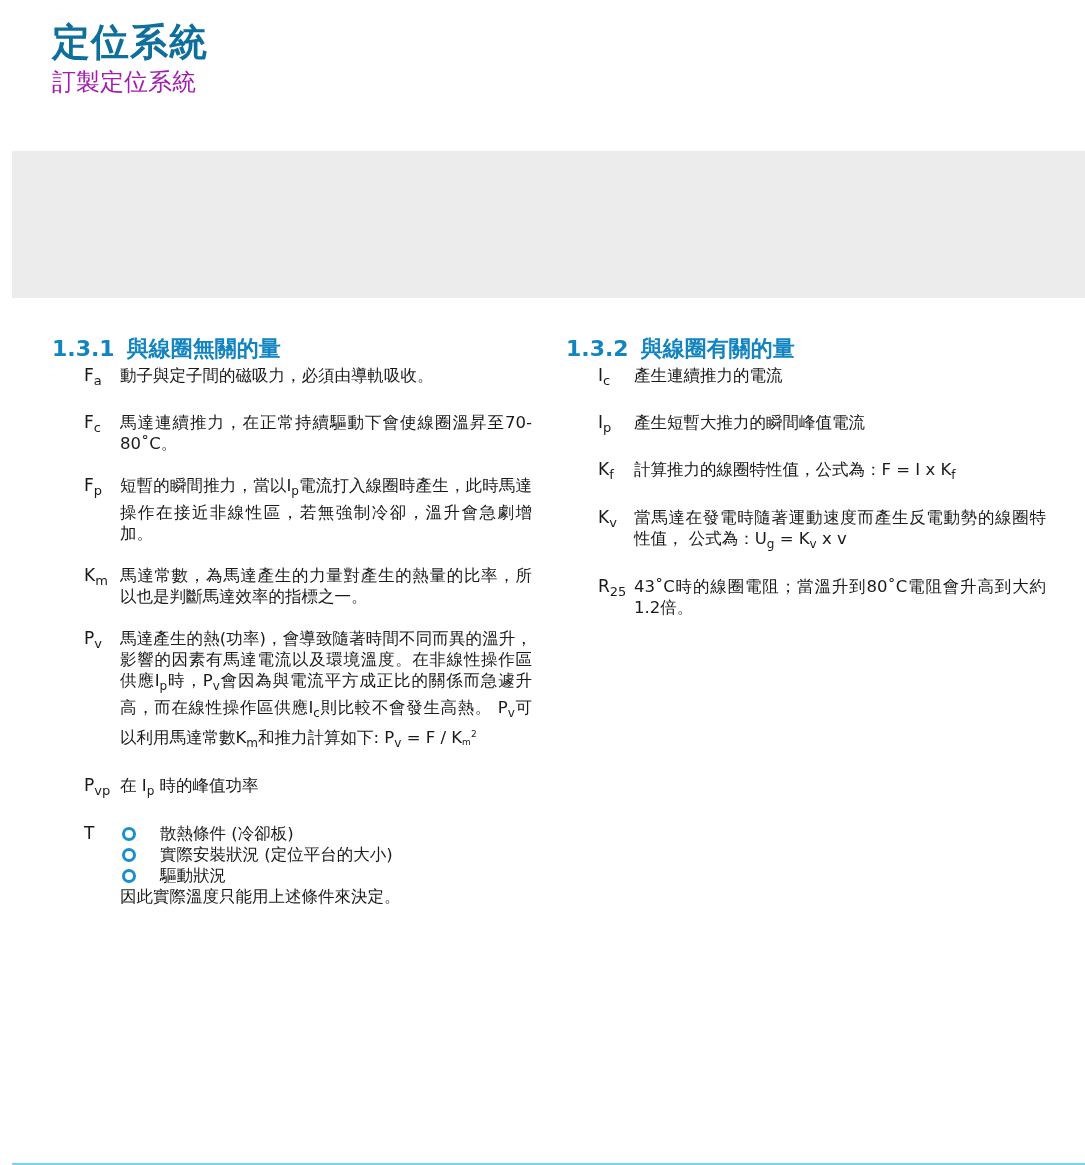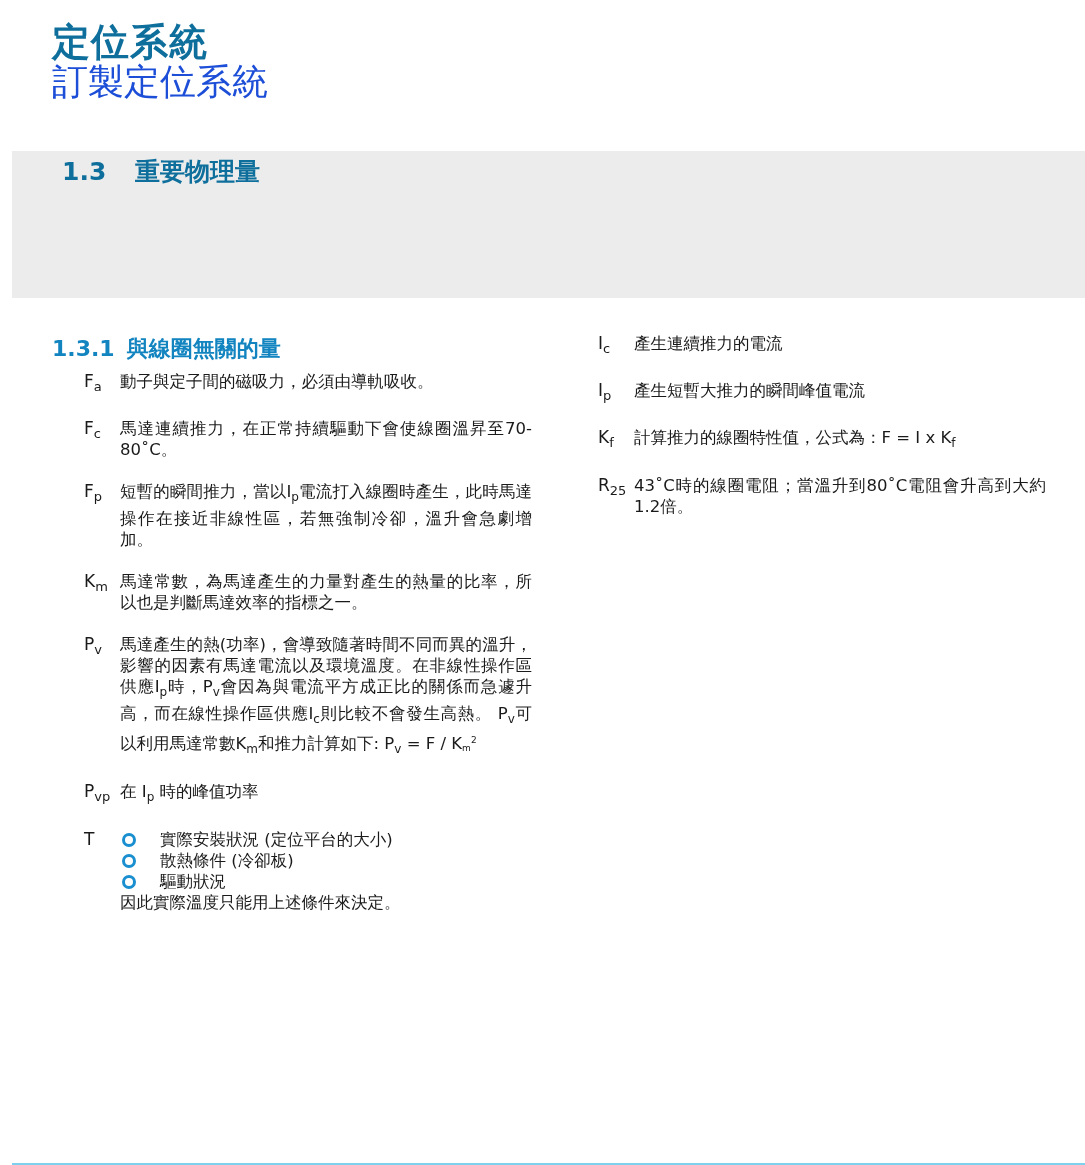--- a/index.html
+++ b/index.html
@@ -13,40 +13,39 @@
       border-right: 2px solid #7dd0ee; border-bottom: 2px solid #7dd0ee;
       background: #fff;
     }
     .doc-title {
       position: absolute; left: 40px; top: 20px;
       font-size: 38px; font-weight: bold; color: #0f6f9c; letter-spacing: 1px;
       line-height: 44px;
     }
     .doc-subtitle {
       position: absolute; left: 40px; top: 66px;
-      font-size: 36px; color: #1d4ed8; line-height: 32px;
+      font-size: 24px; color: #a21caf; line-height: 32px;
     }
     .section-band {
       position: absolute; left: 0; top: 151px; width: 1083px; height: 147px;
       background: #ececec;
     }
     .section-heading {
       position: absolute; left: 50px; top: 156px;
       font-size: 25px; color: #0f6f9c; font-weight: bold; line-height: 32px;
     }
     .section-heading .num { font-weight: bold; margin-right: 20px; }
     .section-heading .txt { font-weight: bold; }
 
     .col { position: absolute; top: 333px; }
     .col-left { left: 40px; width: 480px; }
     .col-right { left: 554px; width: 480px; }
 
     .subheading {
       font-size: 22px; font-weight: bold; color: #1284c0; line-height: 32px;
-      margin-bottom: 6px;
     }
     .subheading .num { margin-right: 12px; }
 
     .term {
       display: flex; align-items: flex-start;
       font-size: 16.5px; line-height: 21px; color: #1a1a1a;
       margin-bottom: 21px;
       margin-left: 32px;
     }
     .term .sym {
@@ -68,24 +67,20 @@
   </style>
 </head>
 <body>
 
 <div class="page">
 
   <div class="doc-title">定位系統</div>
   <div class="doc-subtitle">訂製定位系統</div>
 
   <div class="section-band"></div>
-  <div class="section-heading">
-    <span class="num">1.3</span>
-    <span class="txt">重要物理量</span>
-  </div>
 
   <div class="col col-left">
     <div class="subheading">
       <span class="num">1.3.1</span><span>與線圈無關的量</span>
     </div>
 
     <div class="term">
       <span class="sym"><span>F</span><sub>a</sub></span>
       <span class="def">動子與定子間的磁吸力，必須由導軌吸收。</span>
     </div>
@@ -115,53 +110,60 @@
       <span class="def"><span>在 I</span><sub>p</sub><span> 時的峰值功率</span></span>
     </div>
 
 
     <div class="term">
       <span class="sym">T</span>
       <div class="def">
         <ul class="bullets">
           <li>
               <span class="bullet-icon"></span>
-              <span>實際安裝狀況 (定位平台的大小)</span>
+              <span>散熱條件 (冷卻板)</span>
             </li>
           <li>
               <span class="bullet-icon"></span>
-              <span>散熱條件 (冷卻板)</span>
+              <span>實際安裝狀況 (定位平台的大小)</span>
             </li>
           <li>
               <span class="bullet-icon"></span>
               <span>驅動狀況</span>
             </li>
         </ul>
         <div>因此實際溫度只能用上述條件來決定。</div>
       </div>
     </div>
   </div>
 
   <div class="col col-right">
+    <div class="subheading">
+      <span class="num">1.3.2</span><span>與線圈有關的量</span>
+    </div>
 
     <div class="term">
       <span class="sym"><span>I</span><sub>c</sub></span>
       <span class="def">產生連續推力的電流</span>
     </div>
 
     <div class="term">
       <span class="sym"><span>I</span><sub>p</sub></span>
       <span class="def">產生短暫大推力的瞬間峰值電流</span>
     </div>
 
     <div class="term">
       <span class="sym"><span>K</span><sub>f</sub></span>
       <span class="def"><span>計算推力的線圈特性值，公式為：F = I x K</span><sub>f</sub></span>
     </div>
 
+    <div class="term">
+      <span class="sym"><span>K</span><sub>v</sub></span>
+      <span class="def"><span>當馬達在發電時隨著運動速度而產生反電動勢的線圈特性值， 公式為：U</span><sub>g</sub><span> = K</span><sub>v</sub><span> x v</span></span>
+    </div>
 
     <div class="term">
       <span class="sym"><span>R</span><sub>25</sub></span>
       <span class="def">43˚C時的線圈電阻；當溫升到80˚C電阻會升高到大約1.2倍。</span>
     </div>
   </div>
 
 </div>
 
 </body></html>

